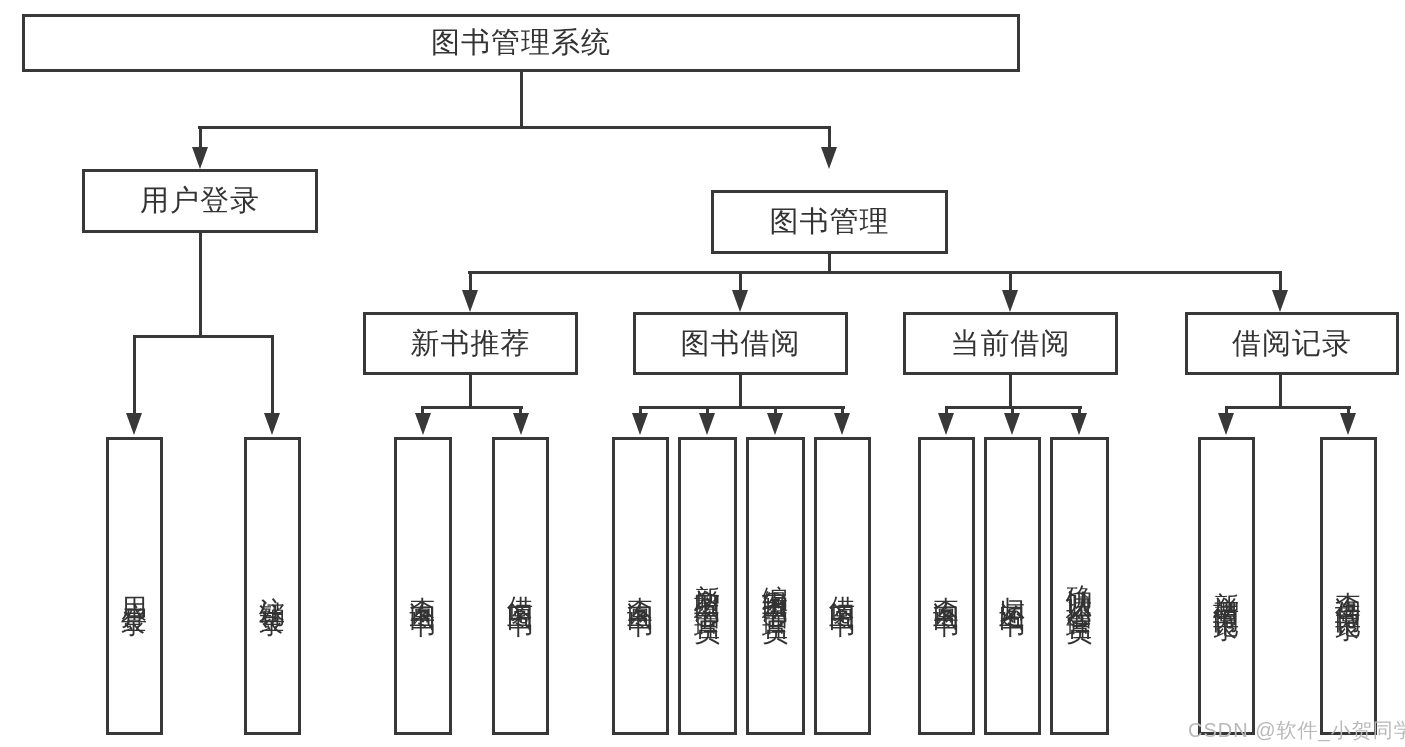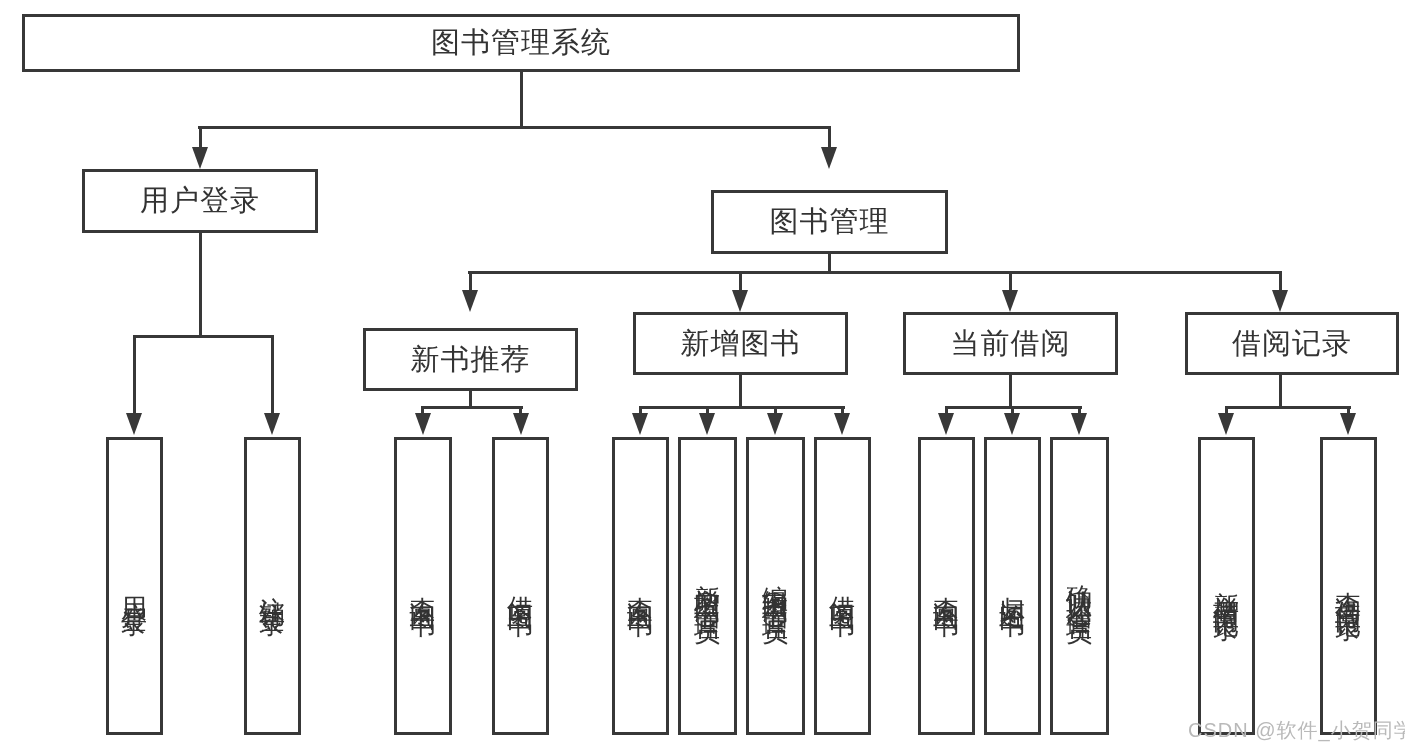--- a/index.html
+++ b/index.html
@@ -80,25 +80,25 @@
   <div class="hl" style="left:468px;top:271px;width:814px;"></div>
   <div class="vl" style="left:469px;top:271px;height:20px;"></div>
   <div class="ah" style="left:462px;top:290px;"></div>
   <div class="vl" style="left:739px;top:271px;height:20px;"></div>
   <div class="ah" style="left:732px;top:290px;"></div>
   <div class="vl" style="left:1009px;top:271px;height:20px;"></div>
   <div class="ah" style="left:1002px;top:290px;"></div>
   <div class="vl" style="left:1279px;top:271px;height:20px;"></div>
   <div class="ah" style="left:1272px;top:290px;"></div>
 
-  <div class="node" style="left:363px;top:328px;width:215px;height:63px;">
+  <div class="node" style="left:363px;top:312px;width:215px;height:63px;">
     <span>新书推荐</span>
   </div>
   <div class="node" style="left:633px;top:312px;width:215px;height:63px;">
-    <span>新增图书</span>
+    <span>图书借阅</span>
   </div>
   <div class="node" style="left:903px;top:312px;width:215px;height:63px;">
     <span>当前借阅</span>
   </div>
   <div class="node" style="left:1173px;top:312px;width:214px;height:63px;margin-left:12px;">
     <span>借阅记录</span>
   </div>
 
   <div class="vl" style="left:469px;top:375px;height:31px;"></div>
   <div class="hl" style="left:421px;top:406px;width:102px;"></div>

